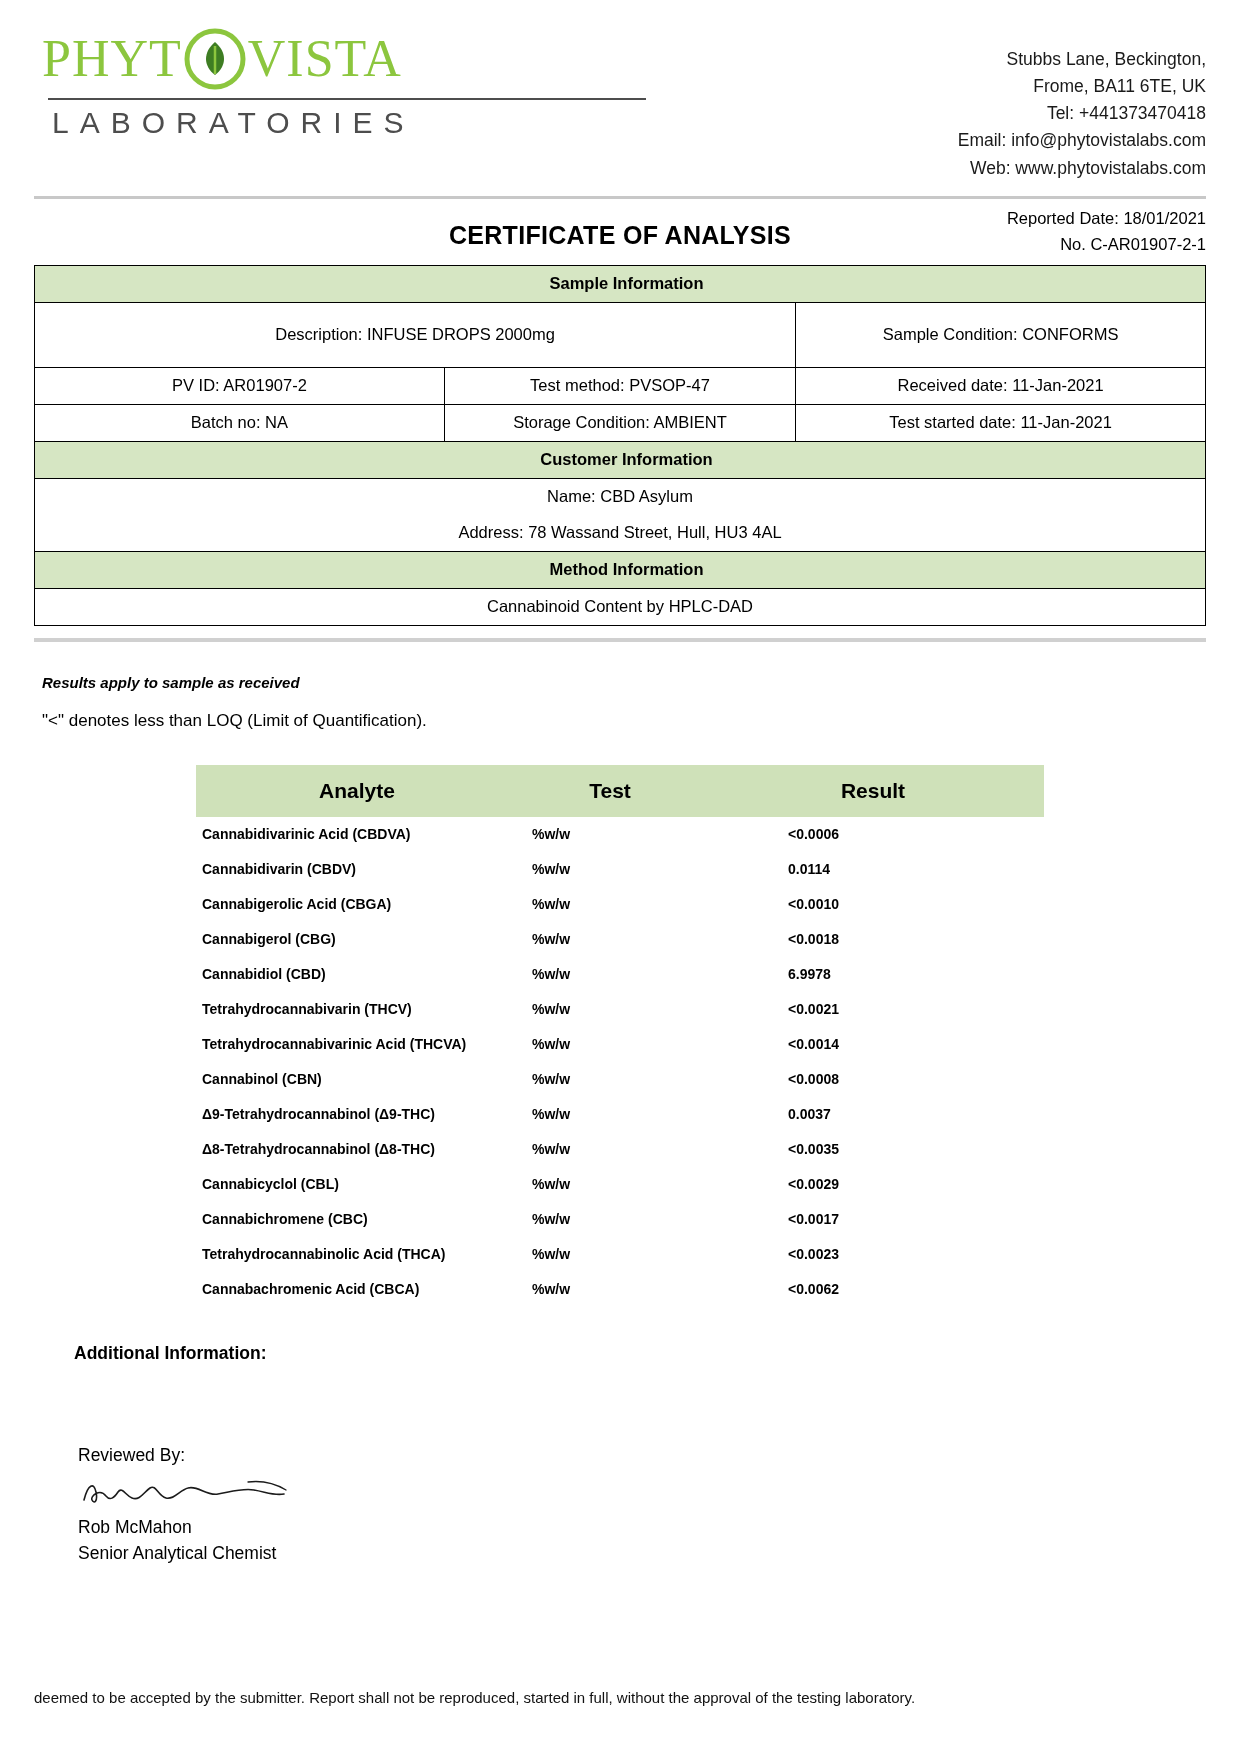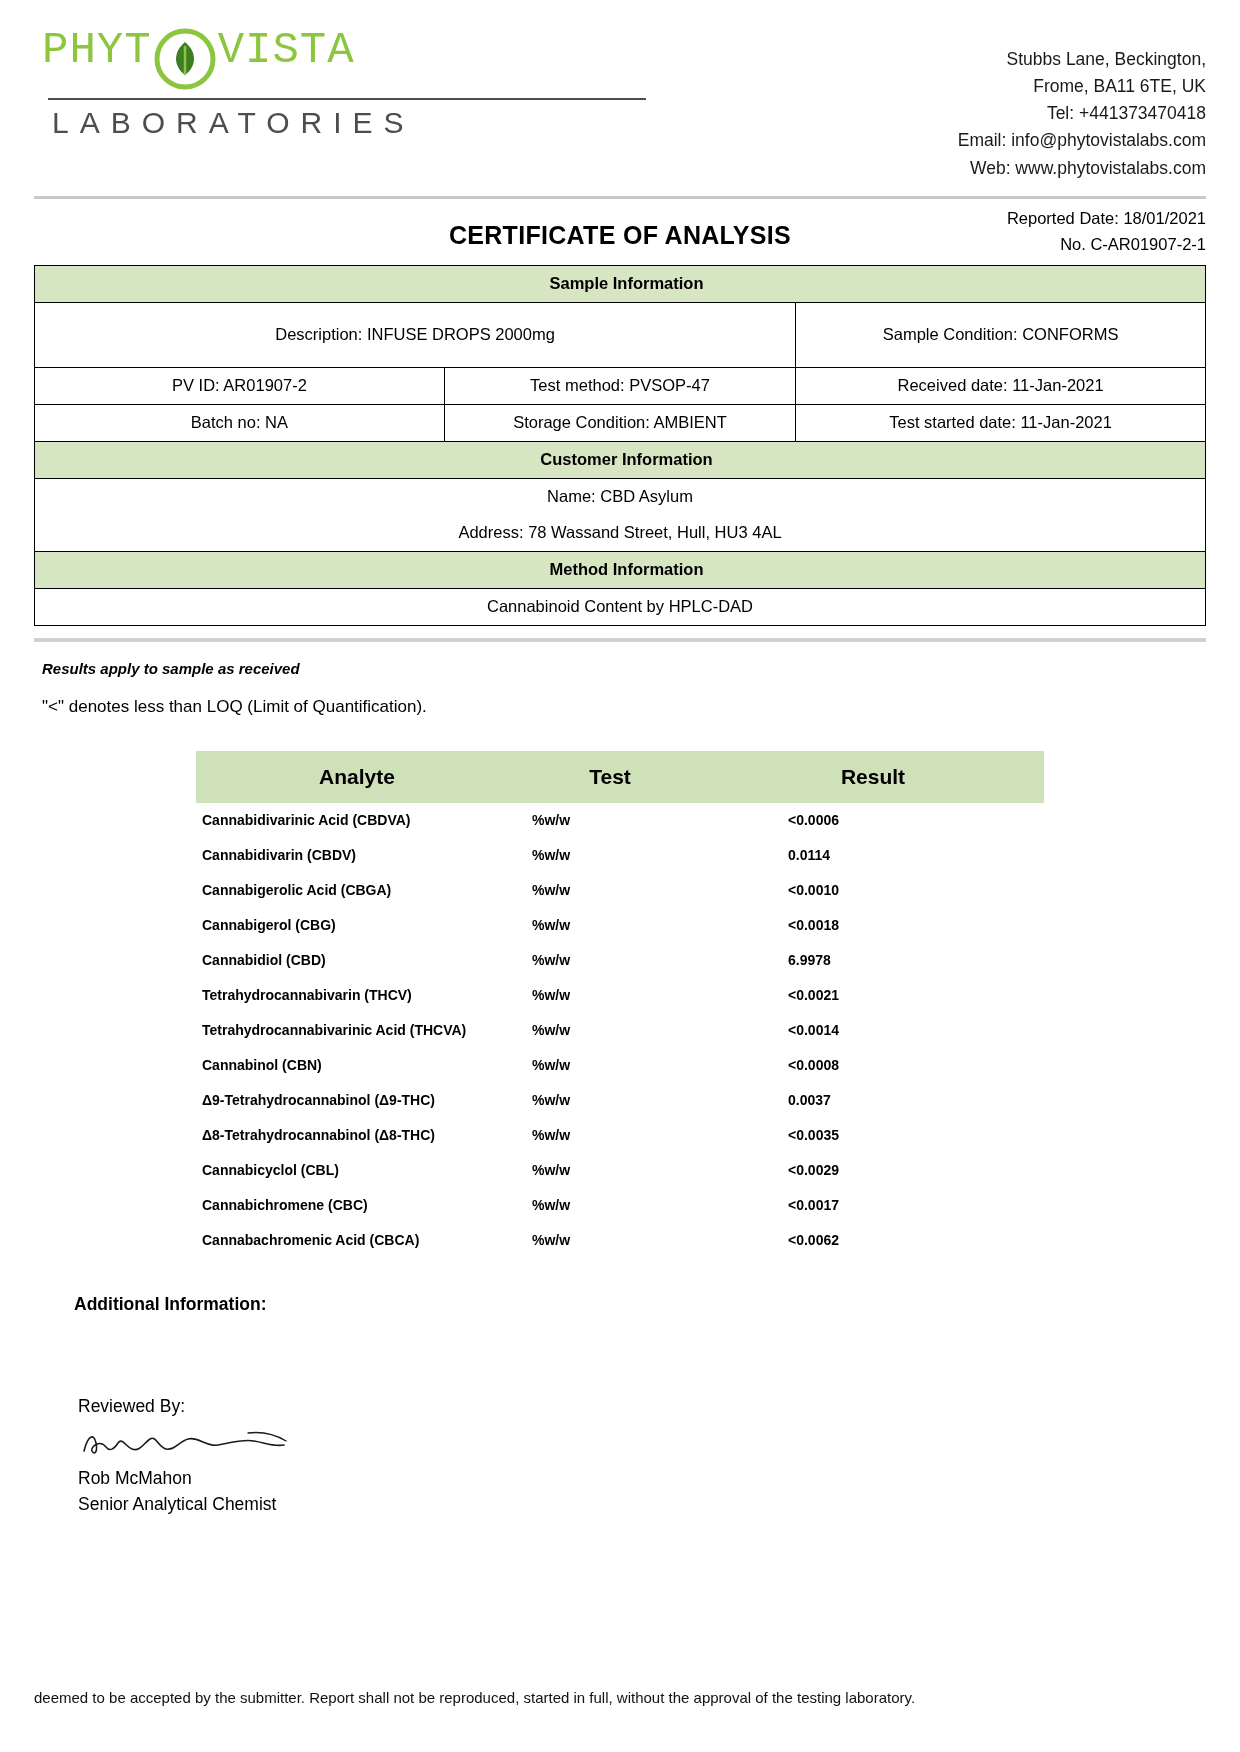--- a/index.html
+++ b/index.html
@@ -26,27 +26,27 @@
   .header {
     display: flex;
     justify-content: space-between;
     align-items: flex-start;
   }
   .logo-block {
     width: 610px;
     padding-left: 8px;
   }
   .logo-word {
-    font-family: Liberation Mono, monospace;
-    font-size: 44px;
+    font-family: Liberation Serif, serif;
+    font-size: 52px;
     letter-spacing: 1px;
     color: #8CC63E;
     line-height: 1;
     display: flex;
-    align-items: flex-start;
+    align-items: center;
     font-weight: 400;
   }
   .logo-word .leafmark {
     display: inline-block;
     width: 62px;
     height: 62px;
     position: relative;
     margin: 0 2px;
   }
   .logo-rule {
@@ -118,21 +118,21 @@
 
   .divider-thick {
     border-top: 4px solid #d0d0d0;
     margin: 12px 0 0 0;
   }
 
   .note-italic {
     font-size: 15px;
     font-weight: bold;
     font-style: italic;
-    margin: 18px 0 0 8px;
+    margin: 32px 0 0 8px;
   }
   .note-plain {
     font-size: 17px;
     margin: 20px 0 0 8px;
   }
 
   
   .results-wrap {
     margin-top: 34px;
     display: flex;
@@ -344,20 +344,25 @@
             <td class="col-analyte">Cannabicyclol (CBL)</td>
             <td class="col-units">%w/w</td>
             <td class="col-result">&lt;0.0029</td>
           </tr>
           <tr>
             <td class="col-analyte">Cannabichromene (CBC)</td>
             <td class="col-units">%w/w</td>
             <td class="col-result">&lt;0.0017</td>
           </tr>
           <tr>
+            <td class="col-analyte">Tetrahydrocannabinolic Acid (THCA)</td>
+            <td class="col-units">%w/w</td>
+            <td class="col-result">&lt;0.0023</td>
+          </tr>
+          <tr>
             <td class="col-analyte">Cannabachromenic Acid (CBCA)</td>
             <td class="col-units">%w/w</td>
             <td class="col-result">&lt;0.0062</td>
           </tr>
         </tbody>
     </table>
   </div>
 
   <div class="addl">Additional Information:</div>
 

